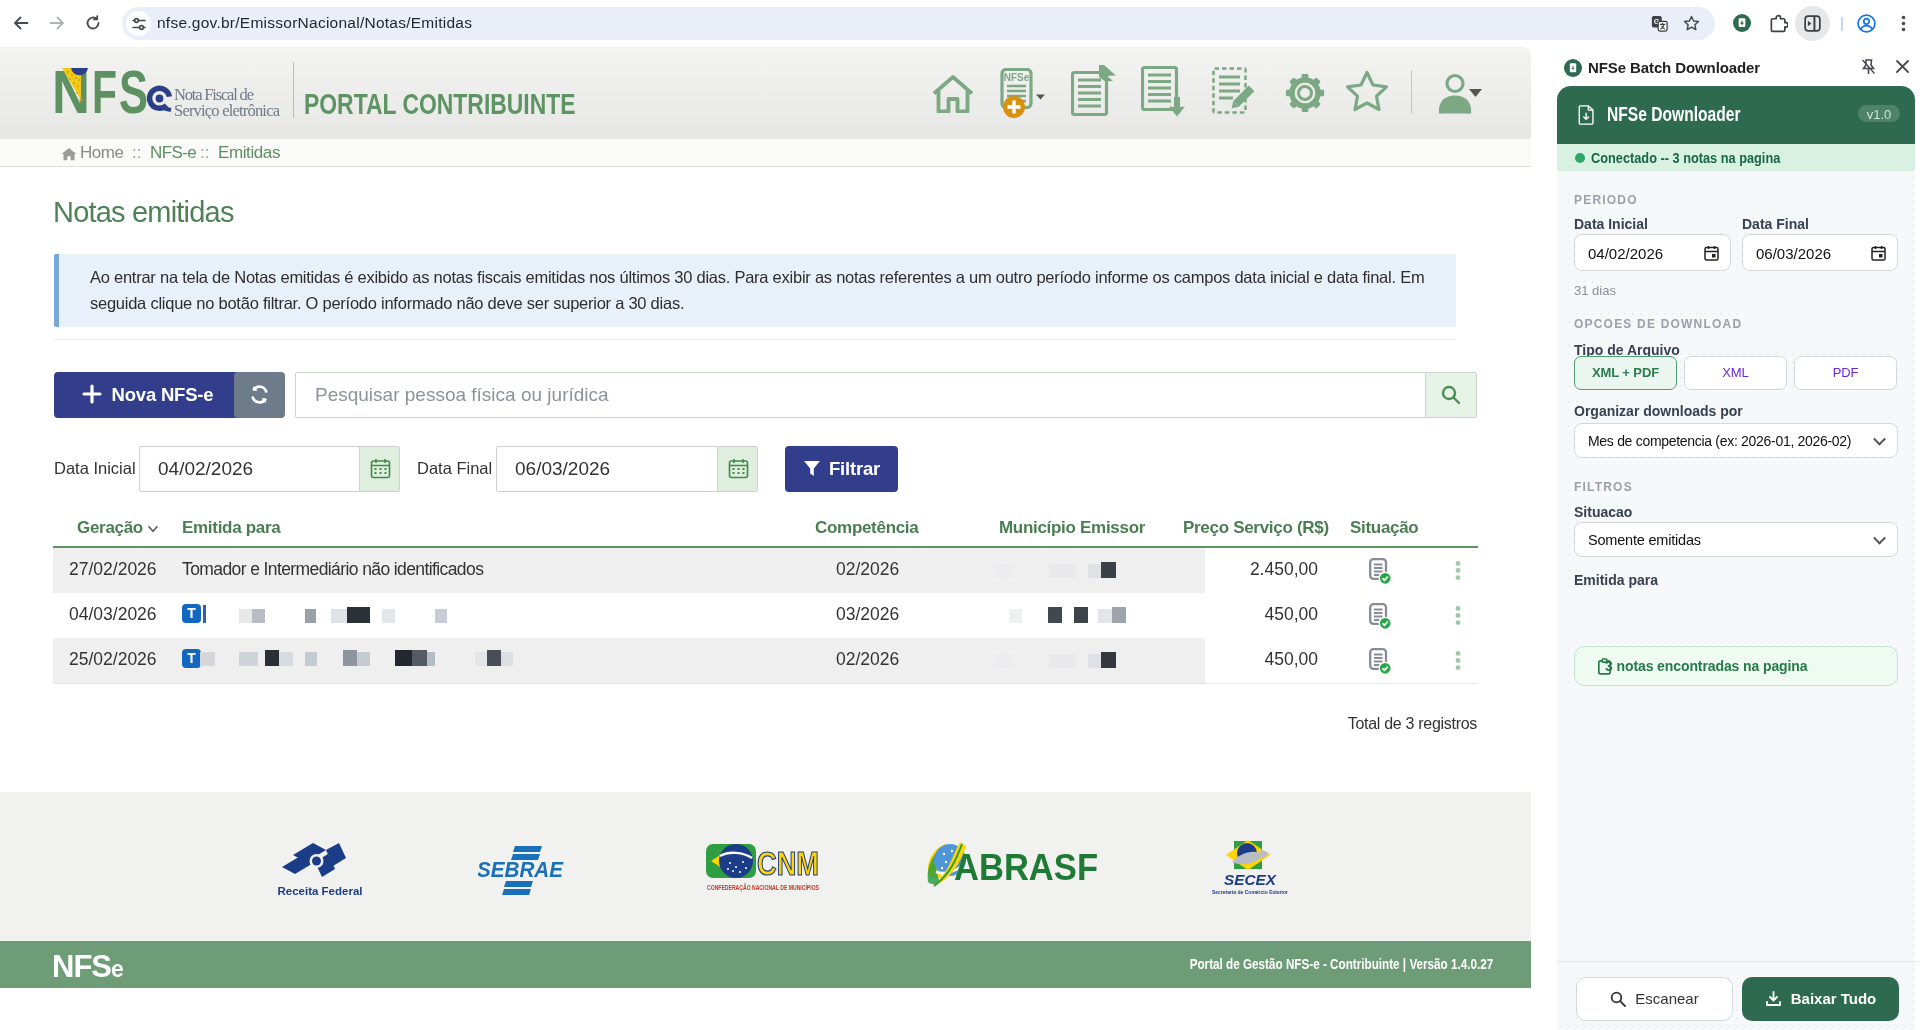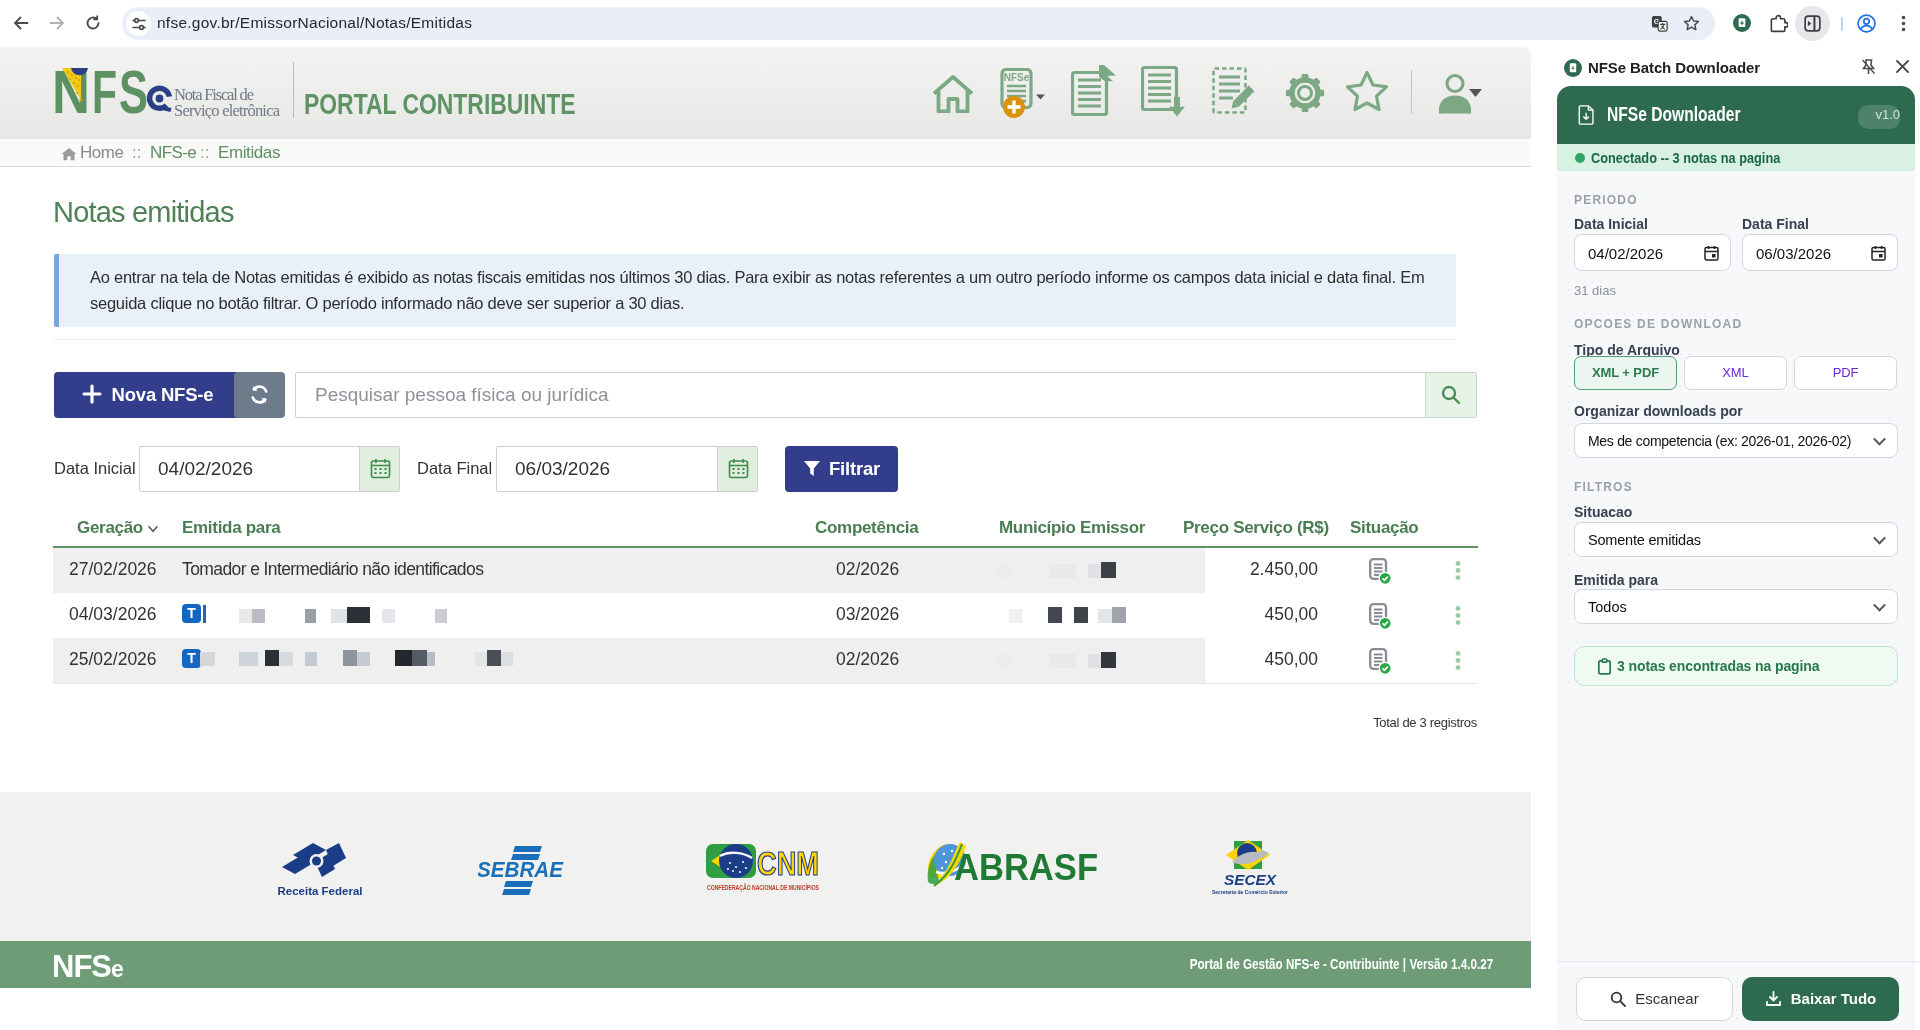--- a/index.html
+++ b/index.html
@@ -38,33 +38,33 @@
 .th{position:absolute;top:0;font-size:17px;font-weight:bold;color:#4b7d53;letter-spacing:-.3px}
 #thline{position:absolute;left:0;top:27.5px;width:1425px;height:2px;background:#5f9363}
 .row{position:absolute;left:0;width:1152px;height:45px}
 .r1{top:29.5px;background:#efefef}
 .r2{top:74.5px;background:#fff}
 .r3{top:119.5px;background:#efefef}
 #tbend{position:absolute;left:0;top:164.5px;width:1425px;height:1px;background:#e3e9e3}
 .cell{position:absolute;font-size:17.5px;color:#333;top:11px}
 .ticon{position:absolute;width:19px;height:19px;background:#1467c0;border-radius:4px;color:#fff;font-weight:bold;font-size:14px;text-align:center;line-height:19px;top:11px}
 .blk{position:absolute}
-#total{position:absolute;left:53px;top:547px;width:1424px;text-align:right;font-size:13px;color:#333;letter-spacing:-.3px}
+#total{position:absolute;left:53px;top:547px;width:1424px;text-align:right;font-size:16px;color:#333;letter-spacing:-.3px}
 
 #pfoot{position:absolute;left:0;top:745px;width:1531px;height:149px;background:#f1f1ef}
 #greenbar{position:absolute;left:0;top:894px;width:1531px;height:47px;background:#6d9c77}
 #gblogo{position:absolute;left:52px;top:8px;color:#fff}
 #gbver{position:absolute;right:38px;top:14px;color:#fff;font-size:15px;font-weight:bold;transform:scaleX(.78);transform-origin:100% 50%;white-space:nowrap}
 
 #sidebar{position:absolute;left:1546px;top:47px;width:374px;height:983px;background:#fff}
 #sbtitle{position:absolute;left:42px;top:12px;font-size:15px;font-weight:bold;color:#202124;letter-spacing:-.1px}
 #card{position:absolute;left:11px;top:39px;width:358px;height:944px;background:#f7f8f9;background-image:radial-gradient(circle,#edeff2 0.9px,transparent 1px);background-size:8px 8px;border-radius:14px 14px 0 0}
 #cardhead{position:absolute;left:0;top:0;width:358px;height:58px;background:#2d6a4f;border-radius:14px 14px 0 0}
 #cardtitle{position:absolute;left:50px;top:17px;font-size:19.5px;font-weight:bold;color:#fff;transform:scaleX(.8);transform-origin:0 0;white-space:nowrap}
-#vpill{position:absolute;left:301px;top:19px;width:42px;height:24px;border-radius:10px;background:rgba(255,255,255,.16);color:#cfe3d6;font-size:13px;text-align:right;line-height:20px}
+#vpill{position:absolute;left:301px;top:19px;width:42px;height:17px;border-radius:10px;background:rgba(255,255,255,.16);color:#cfe3d6;font-size:13px;text-align:center;line-height:20px}
 #status{position:absolute;left:0;top:58px;width:358px;height:27px;background:#d9f1e2}
 #statusdot{position:absolute;left:18px;top:9px;width:10px;height:10px;border-radius:50%;background:#2fa566}
 #statustext{position:absolute;left:34px;top:6px;font-size:14.5px;font-weight:bold;color:#1a6747;transform:scaleX(.88);transform-origin:0 0;white-space:nowrap}
 .seclabel{position:absolute;left:17px;font-size:12px;font-weight:bold;color:#9aa1a9;letter-spacing:1.2px}
 .fldlabel{position:absolute;font-size:14px;font-weight:bold;color:#374151}
 .sbinput{position:absolute;background:#fff;border:1px solid #d4d7dc;border-radius:8px}
 .sbinput .val{position:absolute;left:13px;top:50%;transform:translateY(-50%);font-size:15px;color:#111}
 .ftbtn{position:absolute;top:270px;width:103px;height:34px;border-radius:7px;font-size:13px;text-align:center;line-height:32px;letter-spacing:-.1px}
 .ftbtn.on{background:#eaf6ef;border:1.5px solid #4f9d72;color:#2c7a50;font-weight:bold}
 .ftbtn.off{background:#fff;border:1px solid #d4d7dc;color:#6d28d9}
@@ -516,28 +516,24 @@
         <span class="val" style="font-size:14px;letter-spacing:-.3px">Mes de competencia (ex: 2026-01, 2026-02)</span>
         <div class="chev"></div>
       </div>
     <span class="seclabel" style="top:394px">FILTROS</span>
     <span class="fldlabel" style="left:17px;top:418px">Situacao</span>
     <div class="sbinput" style="left:17px;top:436px;width:324px;height:35px">
         <span class="val" style="font-size:14.5px;letter-spacing:-.2px">Somente emitidas</span>
         <div class="chev"></div>
       </div>
     <span class="fldlabel" style="left:17px;top:486px">Emitida para</span>
-    <div class="sbinput" style="left:17px;top:503px;width:324px;height:35px">
-        <span class="val" style="font-size:14.5px">Todos</span>
-        <div class="chev"></div>
-      </div>
     <div id="greenbox"><svg style="position:absolute;left:22px;top:11px" width="15" height="17" viewBox="0 0 15 17" fill="none" stroke="#27794a" stroke-width="1.7">
           <rect x="1.8" y="2.8" width="11.4" height="13" rx="1.8"></rect>
           <rect x="5.2" y="1" width="4.6" height="3.2" rx="1" fill="#eefaf2"></rect>
-        </svg><span style="margin-left:42px">3 notas encontradas na pagina</span></div>
+        </svg><span style="margin-left:30px">3 notas encontradas na pagina</span></div>
     <div id="sbfootline"></div>
     <div id="btnescanear"><svg style="vertical-align:-3px;margin-right:9px" width="16" height="16" viewBox="0 0 16 16" fill="none" stroke="#333" stroke-width="1.8">
           <circle cx="6.5" cy="6.5" r="4.8"></circle>
           <path d="M10.2 10.2 15 15" stroke-linecap="round"></path>
         </svg>Escanear</div>
     <div id="btnbaixar"><svg style="vertical-align:-3px;margin-right:9px" width="17" height="17" viewBox="0 0 17 17" fill="none" stroke="#fff" stroke-width="1.8" stroke-linecap="round">
           <path d="M8.5 2v8M5 7l3.5 3.5L12 7"></path>
           <path d="M2 12v3h13v-3"></path>
         </svg>Baixar Tudo</div>
   </div>

